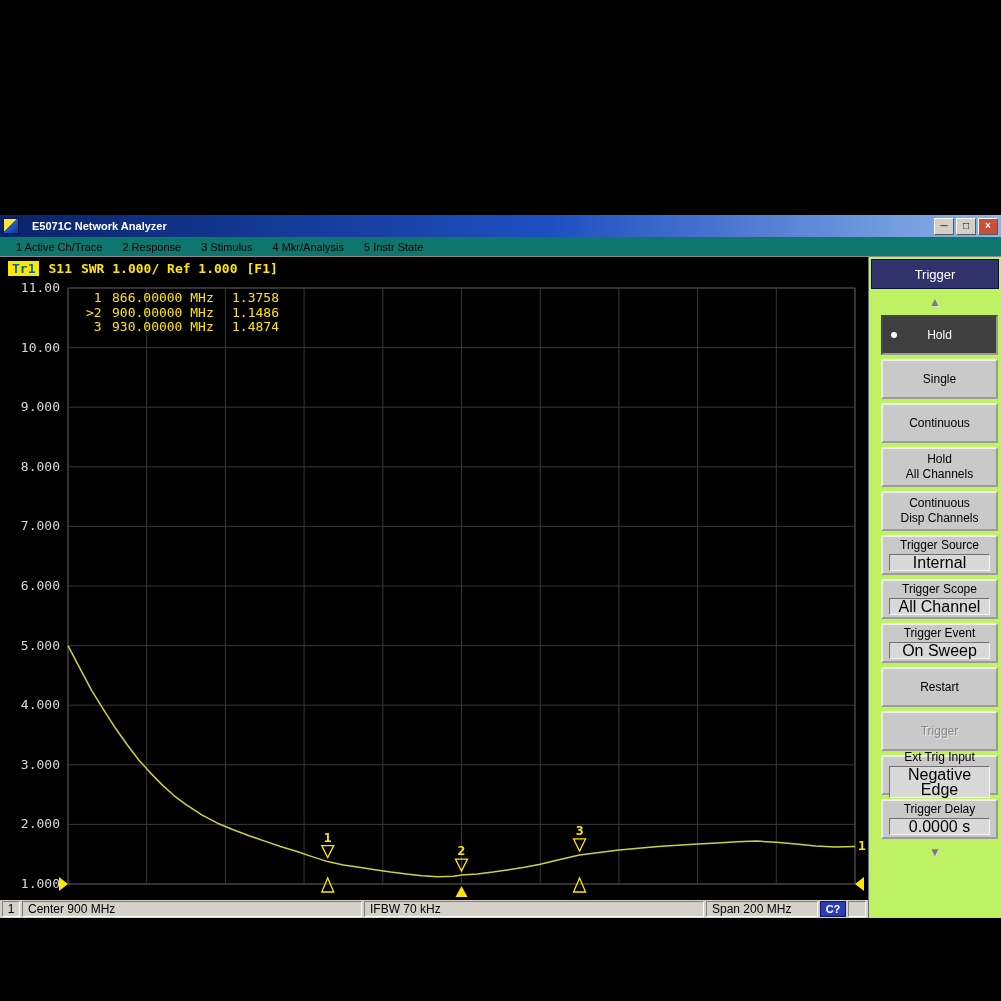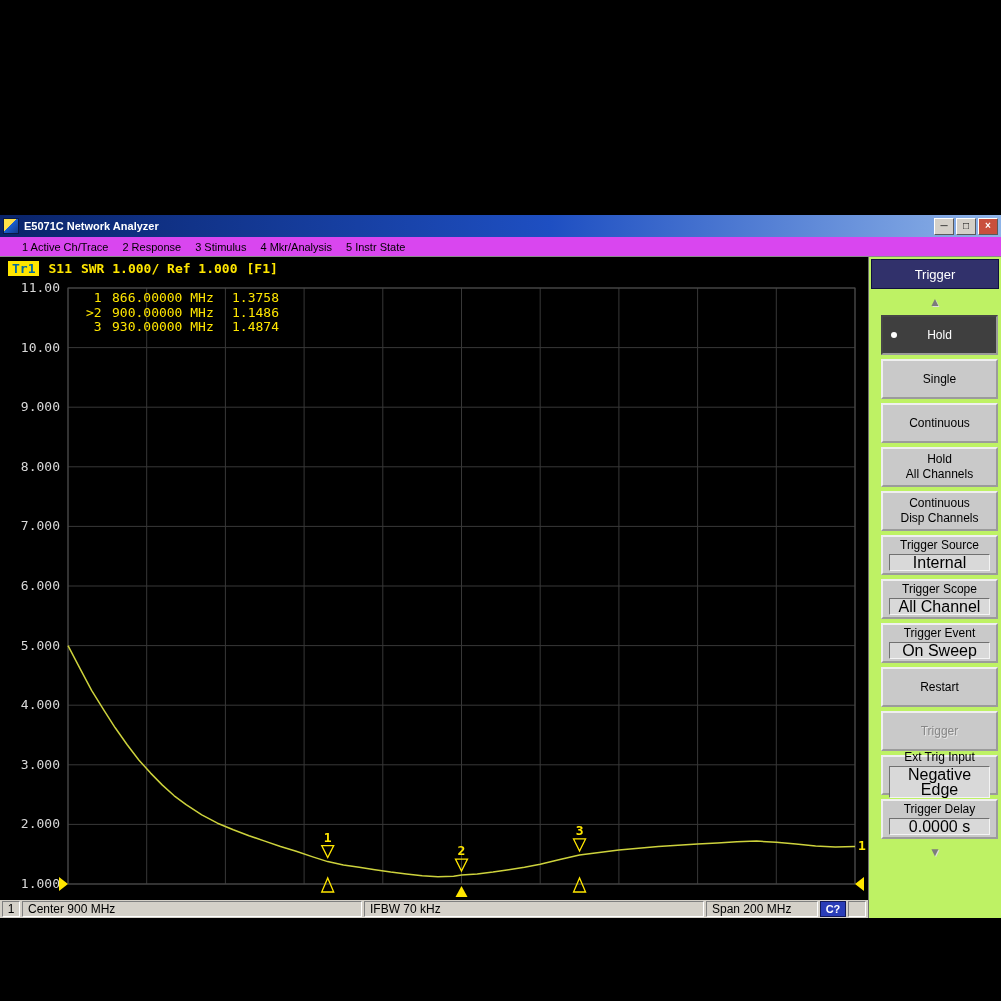--- a/index.html
+++ b/index.html
@@ -1,34 +1,34 @@
 <!DOCTYPE html>
 <html><head>
 <meta charset="utf-8">
 <style>
   html,body{margin:0;padding:0;background:#000;}
   .stage{position:relative;width:1001px;height:1001px;background:#000;overflow:hidden;
          font-family:"Liberation Sans",sans-serif;}
   .app-window{position:absolute;top:215px;left:0;width:1001px;height:702px;background:#d4d0c8;}
 
   
-  .titlebar{height:22px;display:flex;align-items:center;gap:5px;padding:0 3px;box-sizing:border-box;
+  .titlebar{height:22px;display:flex;align-items:center;gap:13px;padding:0 3px;box-sizing:border-box;
             background:linear-gradient(90deg,#0a246a 0%,#1e4fc2 55%,#8fb4e8 100%);}
   .app-icon{width:14px;height:14px;flex:0 0 14px;
             background:linear-gradient(135deg,#ffe14a 0%,#ffe14a 45%,#1a5fd0 45%,#123a8a 100%);
             border:1px solid #0a1a44;}
   .title-text{color:#fff;font-size:11px;font-weight:bold;flex:1;white-space:nowrap;}
   .win-buttons{display:flex;gap:2px;}
   .win-btn{width:18px;height:15px;background:#d4d0c8;border:1px solid;border-color:#fff #5a5a5a #5a5a5a #fff;
            display:flex;align-items:center;justify-content:center;font-size:10px;line-height:10px;color:#000;cursor:default;}
   .win-btn.close{background:#c94f3d;color:#fff;font-weight:bold;}
 
   
-  .menubar{height:19px;background:#d946ef;border-bottom:1px solid #8a8a8a;display:flex;align-items:center;
-           padding:0 16px;gap:2px;}
+  .menubar{height:19px;background:#0f766e;border-bottom:1px solid #8a8a8a;display:flex;align-items:center;
+           padding:0 10px;gap:8px;}
   .menu-item{font-size:11px;color:#000;padding:1px 6px;white-space:nowrap;}
 
   .content{display:flex;height:661px;}
 
   
   .screen{position:relative;width:868px;height:661px;background:#000;flex:0 0 868px;}
   .graph{position:absolute;top:0;left:0;}
   .grid{stroke:#383838;stroke-width:1;}
   .frame{stroke:#4a4a4a;stroke-width:1;fill:none;}
   .ylabel{font:13px "DejaVu Sans Mono",monospace;fill:#d9d9d9;}

